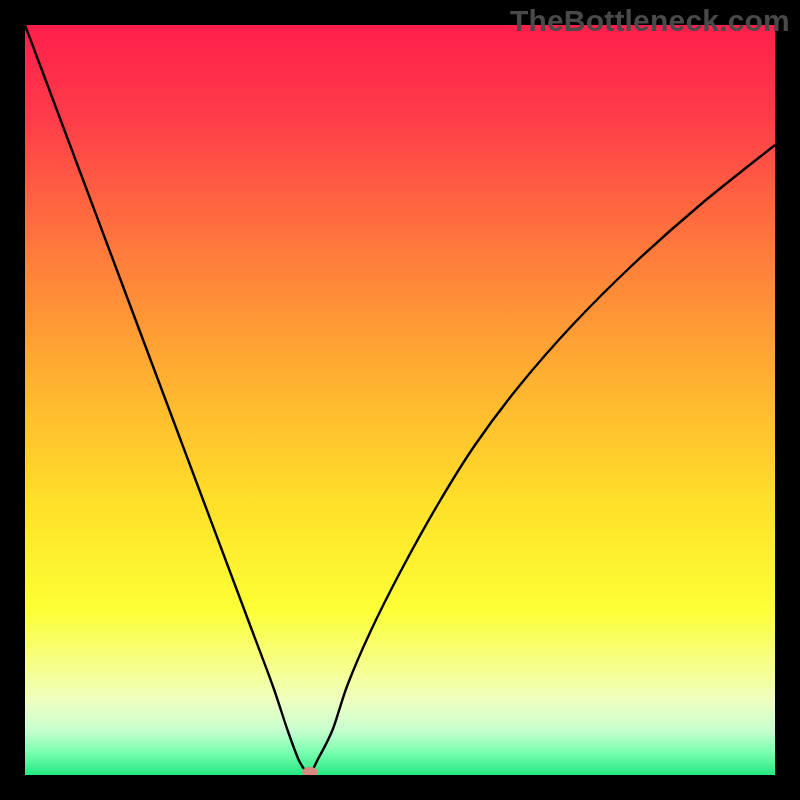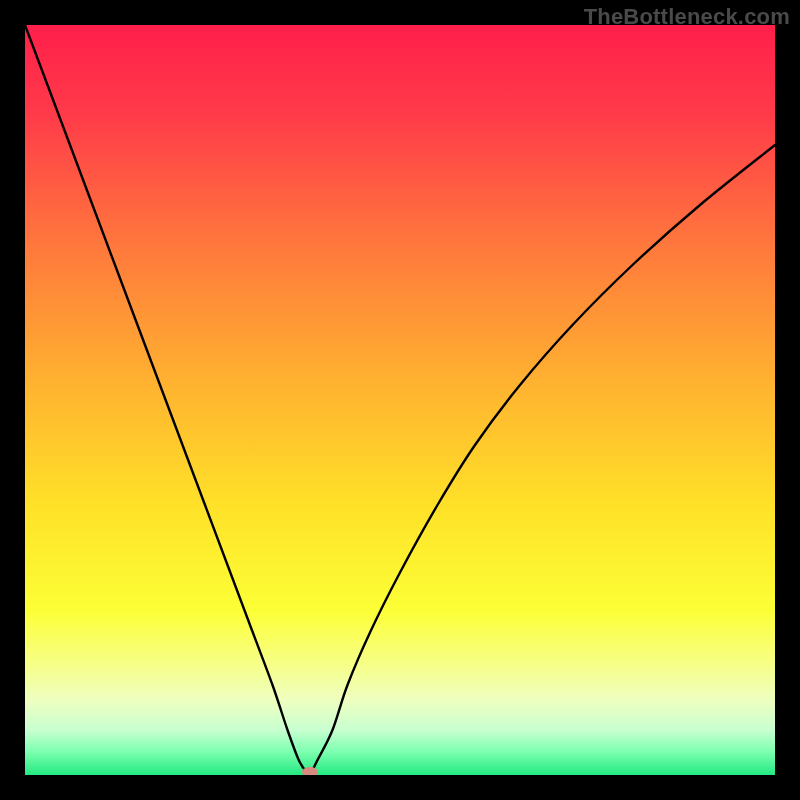--- a/index.html
+++ b/index.html
@@ -16,21 +16,21 @@
     top: 25px;
     width: 750px;
     height: 750px;
     background: #000;
   }
   .watermark {
     position: absolute;
     top: 4px;
     right: 10px;
     font-family: Arial, Helvetica, sans-serif;
-    font-size: 22px;
+    font-size: 30px;
     font-weight: 600;
     color: #4a4a4a;
     letter-spacing: 0.2px;
     z-index: 5;
   }
   svg {
     display: block;
   }
 </style>
 </head>

